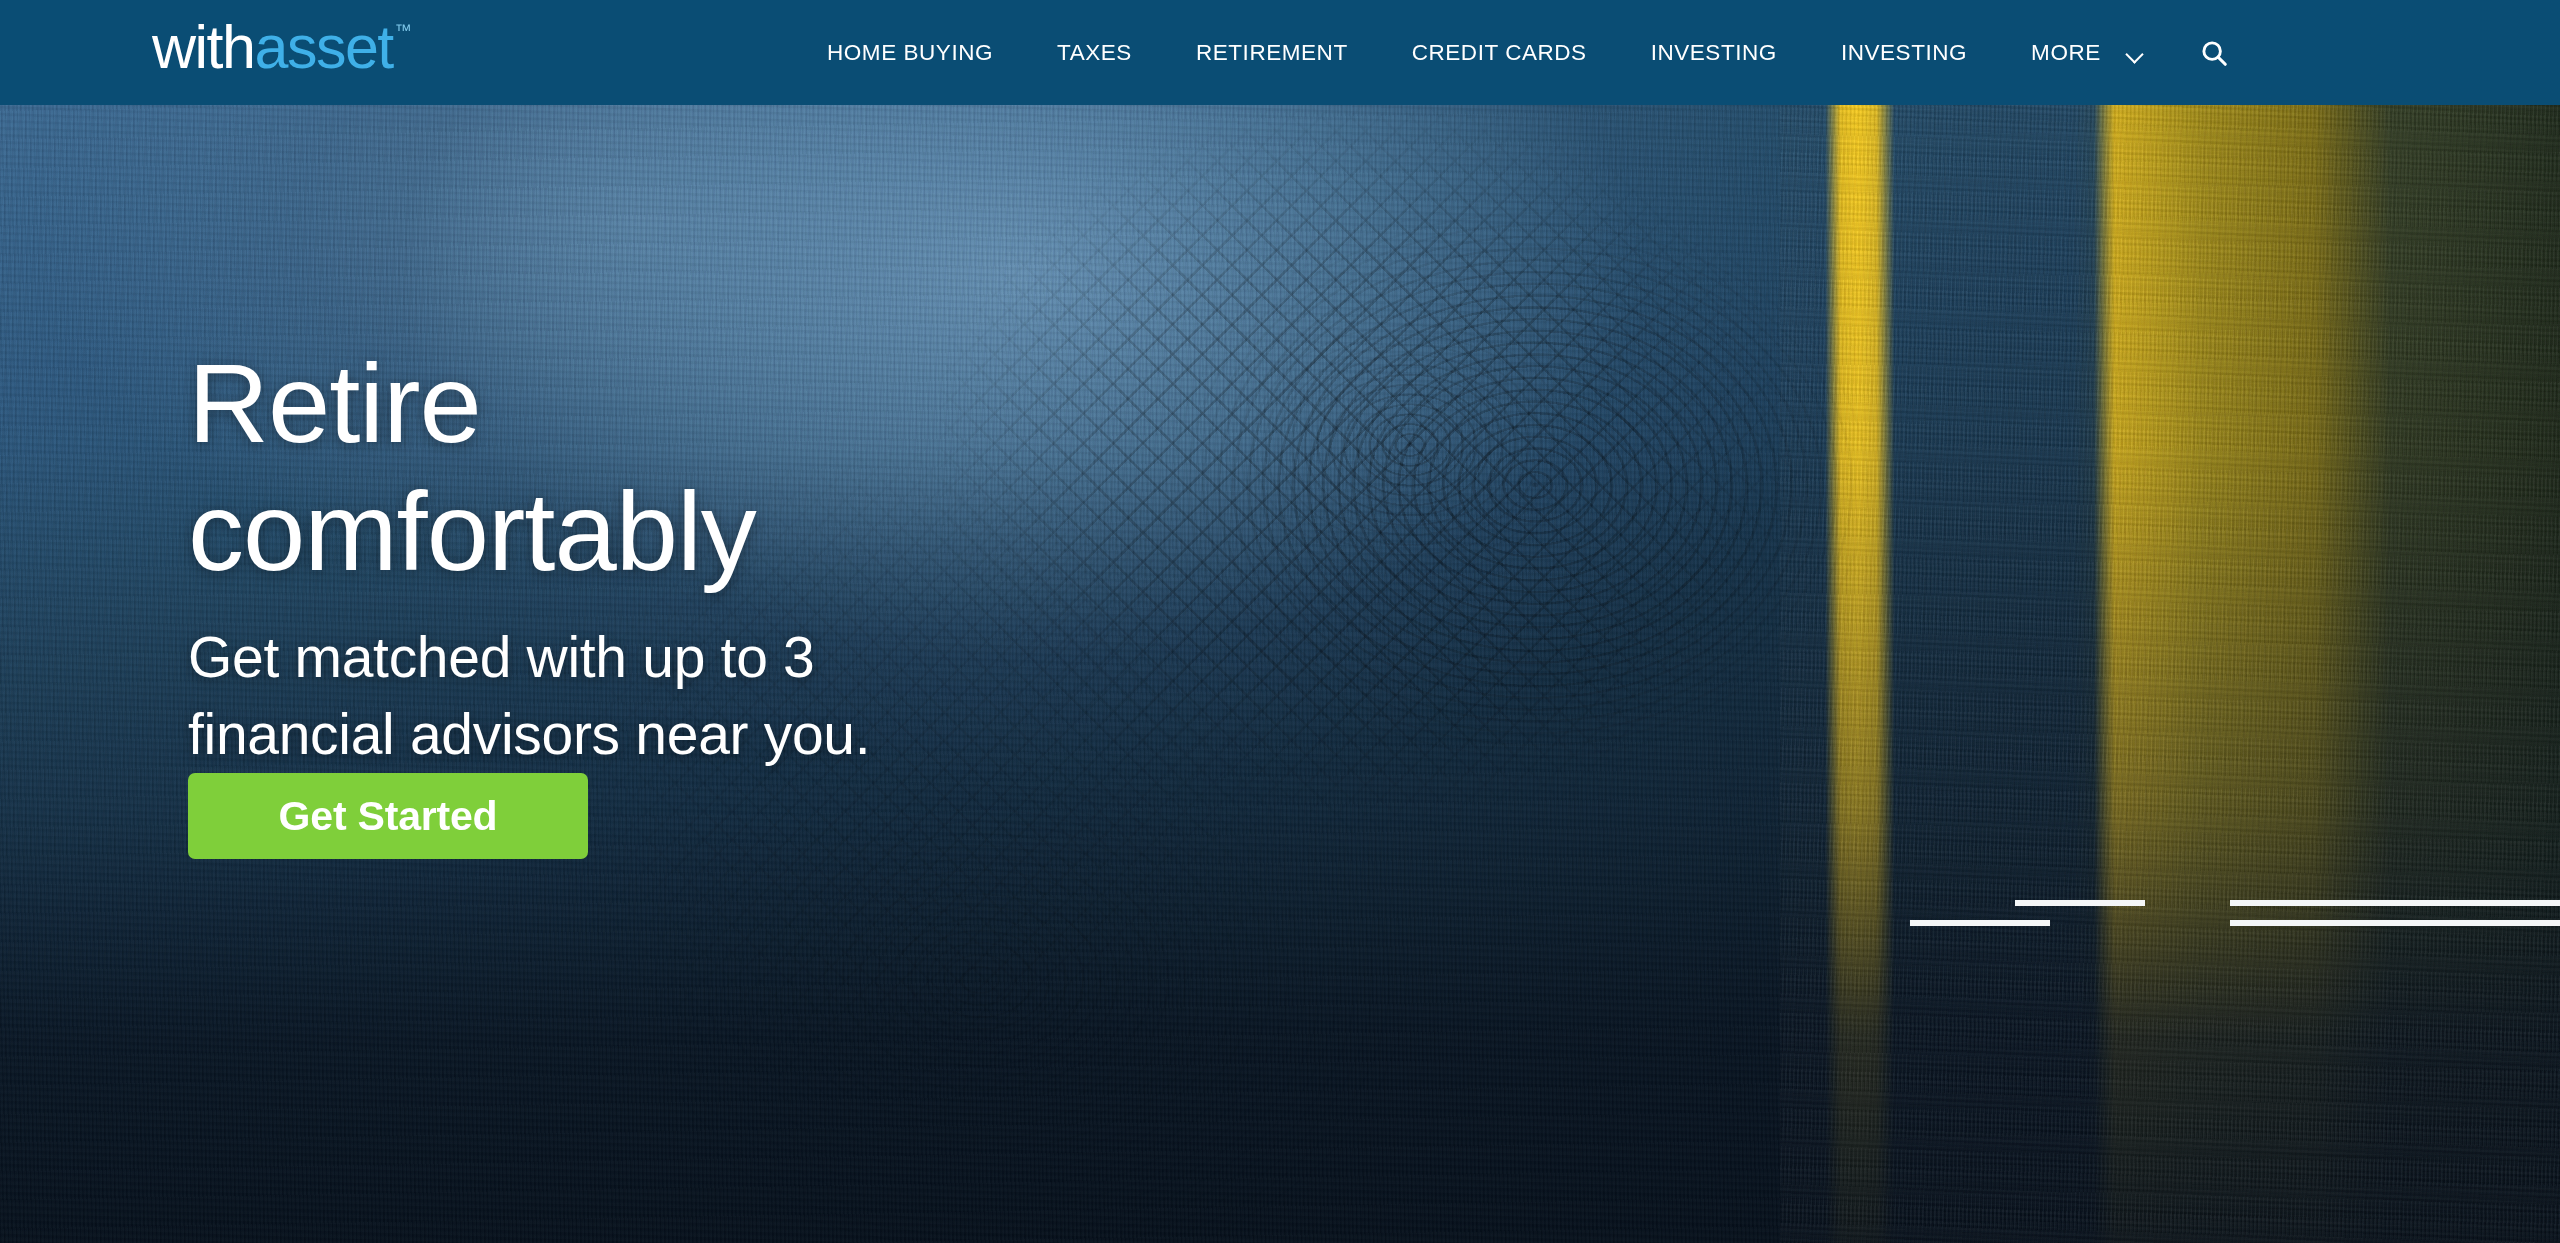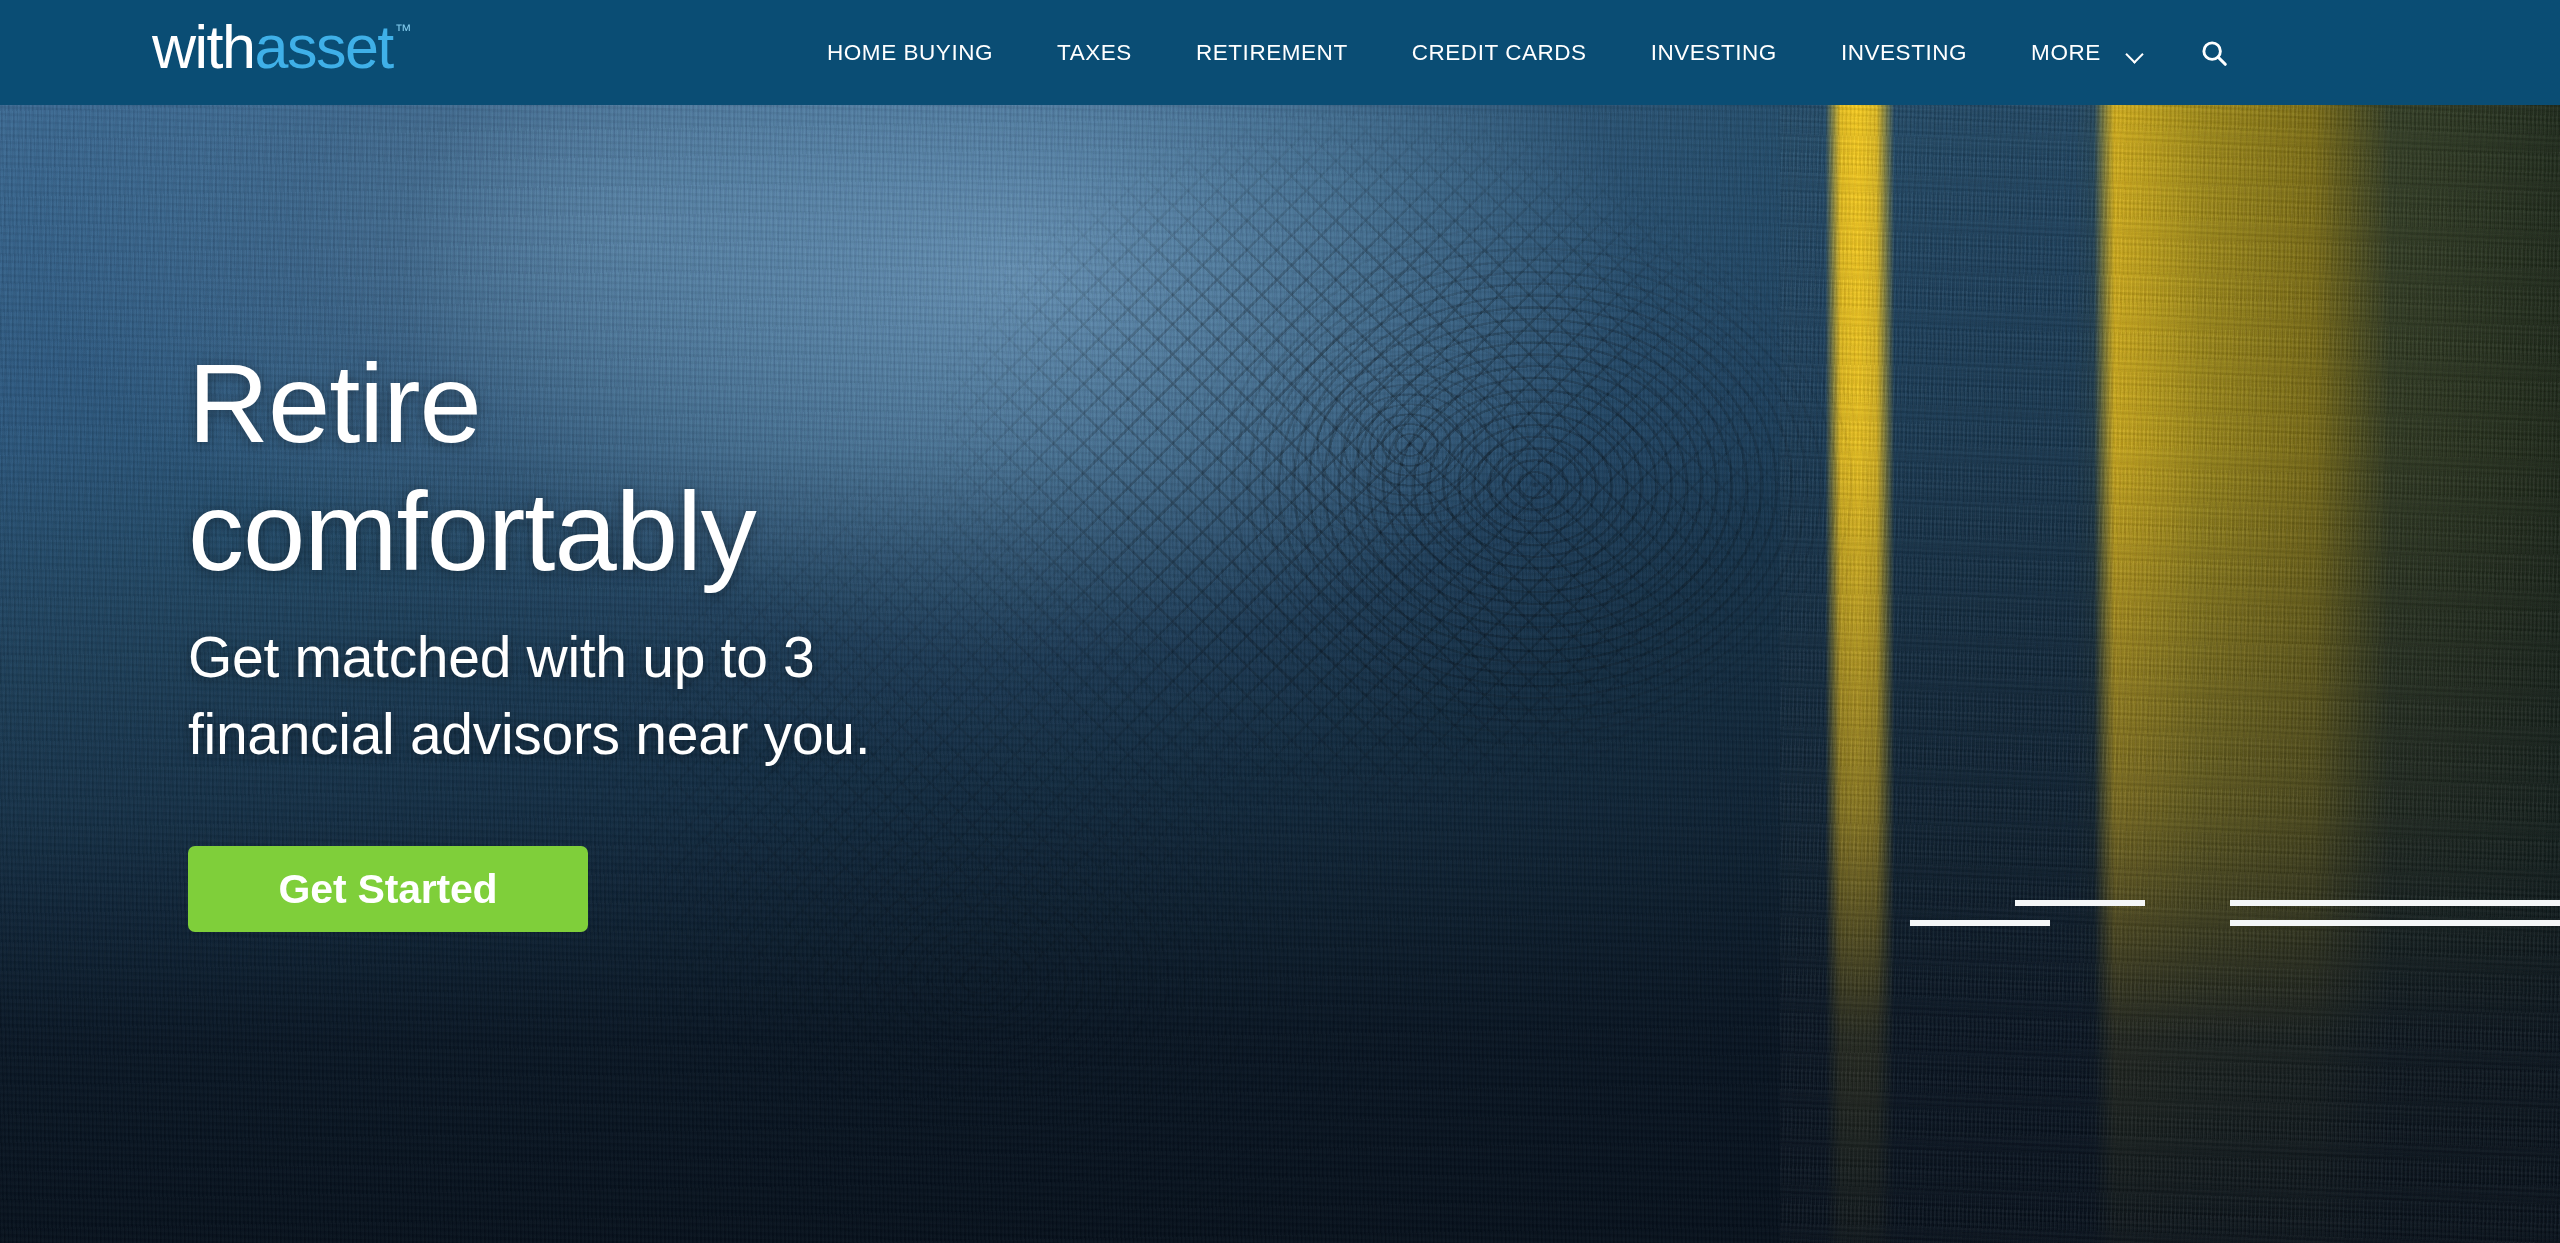--- a/index.html
+++ b/index.html
@@ -347,21 +347,20 @@
     color: #ffffff;
     font-size: 57px;
     font-weight: 300;
     line-height: 1.35;
     letter-spacing: -0.3px;
     margin-top: 24px;
     text-shadow: 0 2px 12px rgba(0,0,0,0.38);
   }
   .cta-button {
     display: inline-block;
-    margin-top: 73px;
     background: #7fcf3a;
     color: #ffffff;
     border: none;
     border-radius: 7px;
     width: 400px;
     height: 86px;
     font-size: 41px;
     font-weight: 700;
     letter-spacing: -0.2px;
     font-family: "Liberation Sans", sans-serif;

